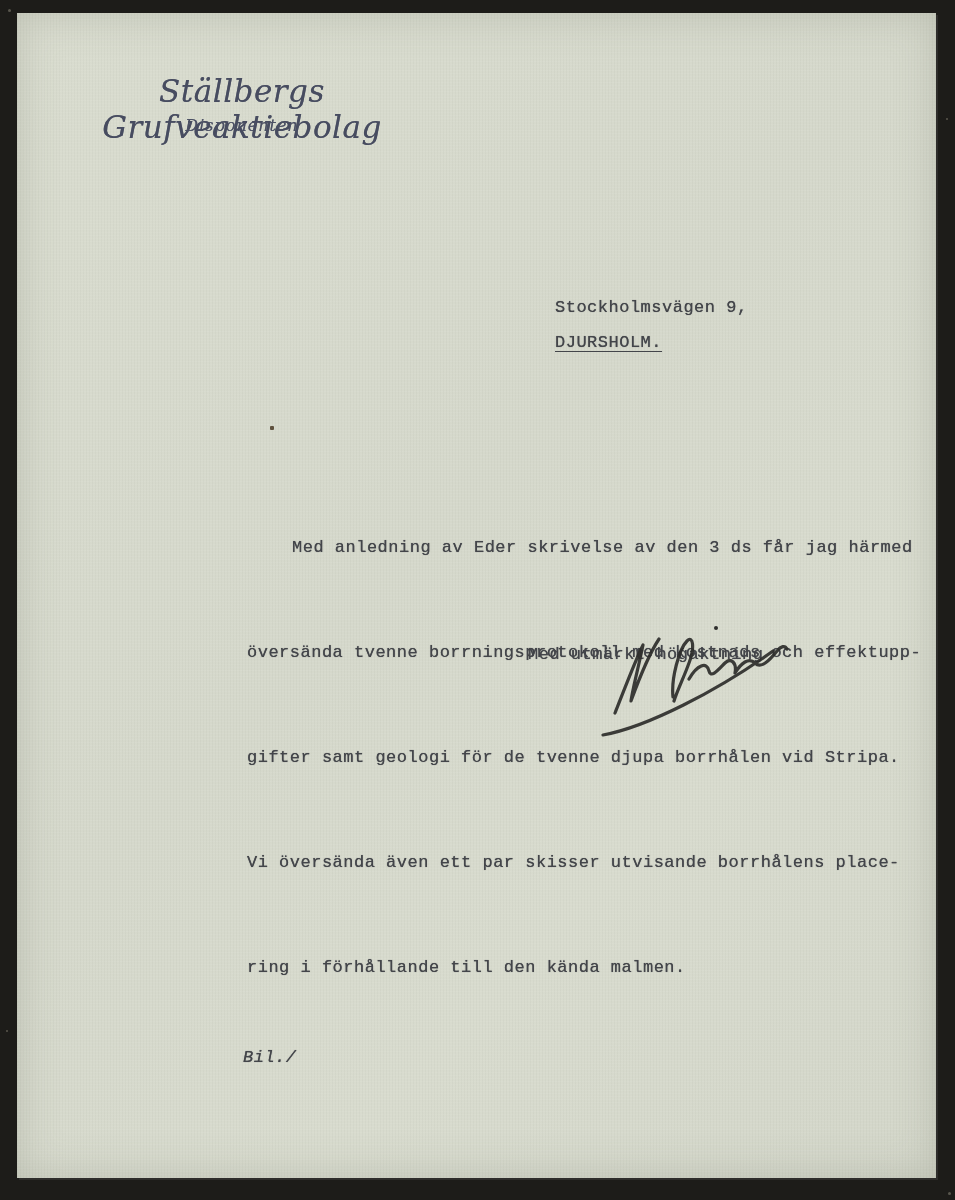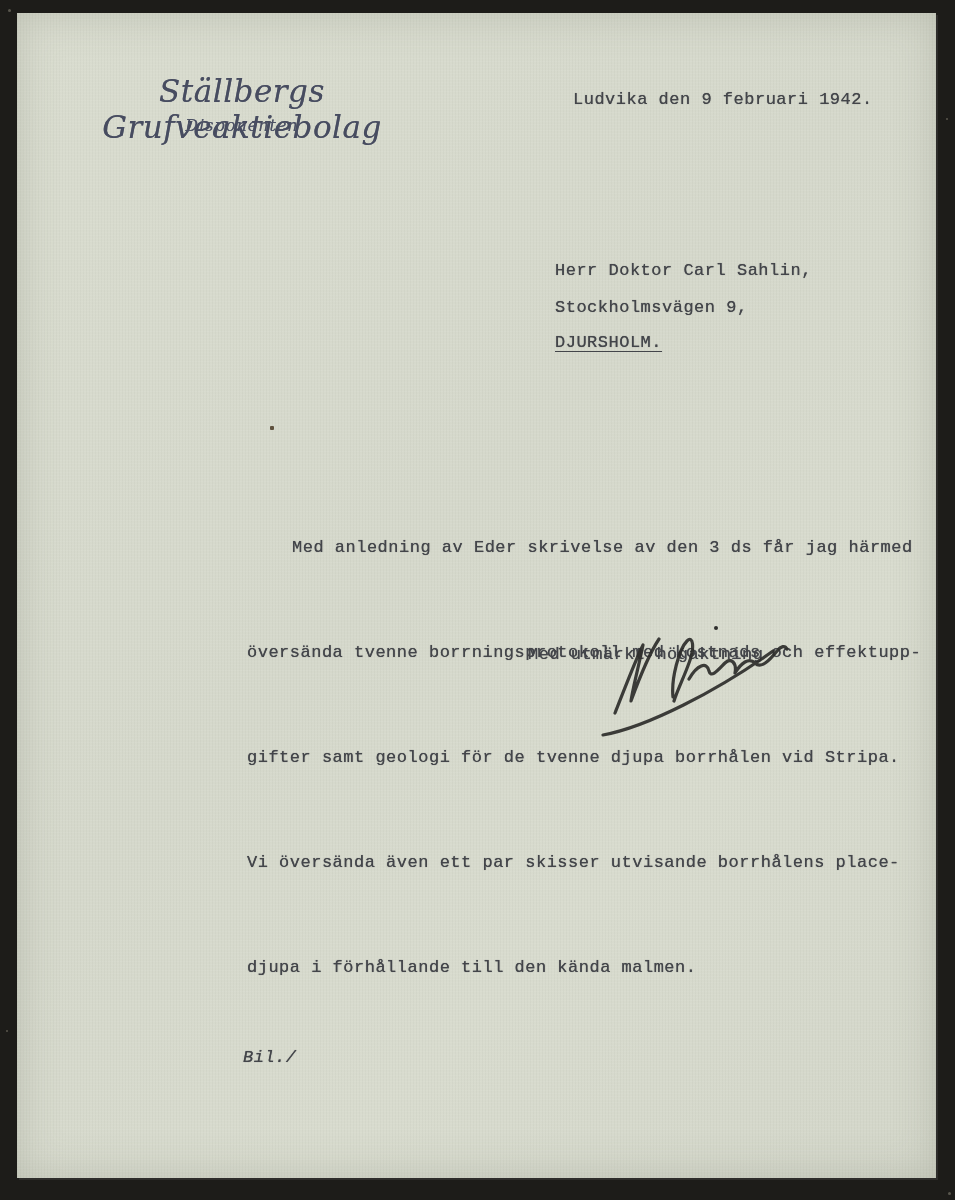--- a/index.html
+++ b/index.html
@@ -86,34 +86,32 @@
 <div class="speck" style="left:8px;top:9px;width:3px;height:3px;"></div>
 <div class="speck" style="left:946px;top:118px;width:2px;height:2px;"></div>
 <div class="speck" style="left:6px;top:1030px;width:2px;height:2px;"></div>
 <div class="speck" style="left:948px;top:1192px;width:3px;height:3px;"></div>
 
 <div class="paper">
 
   <div class="letterhead-name">Ställbergs Grufveaktiebolag</div>
   <div class="letterhead-sub">Disponenten</div>
 
-  <div class="type date-line">Ludvika den 9 februari 1942.</div>
 
-  <div class="type addr addr1">Herr Doktor Carl Sahlin,</div>
   <div class="type addr addr2">Stockholmsvägen 9,</div>
   <div class="type addr addr3">DJURSHOLM.</div>
 
   <div class="stray-dot"></div>
 
   <div class="type body-block">
     <span class="bline indent">Med anledning av Eder skrivelse av den 3 ds får jag härmed</span>
     <span class="bline">översända tvenne borrningsprotokoll med kostnads och effektupp-</span>
     <span class="bline">gifter samt geologi för de tvenne djupa borrhålen vid Stripa.</span>
     <span class="bline">Vi översända även ett par skisser utvisande borrhålens place-</span>
-    <span class="bline">djupa i förhållande till den kända malmen.</span>
+    <span class="bline">ring i förhållande till den kända malmen.</span>
   </div>
 
   <div class="type closing">Med utmärkt högaktning</div>
 
   <div class="ink-dot"></div>
 
   <div class="sig">
     <svg viewBox="0 0 225 120" xmlns="http://www.w3.org/2000/svg" aria-hidden="true">
       <g fill="none" stroke="#2e2e2c" stroke-width="3.2" stroke-linecap="round" stroke-linejoin="round" opacity="0.92">
 

